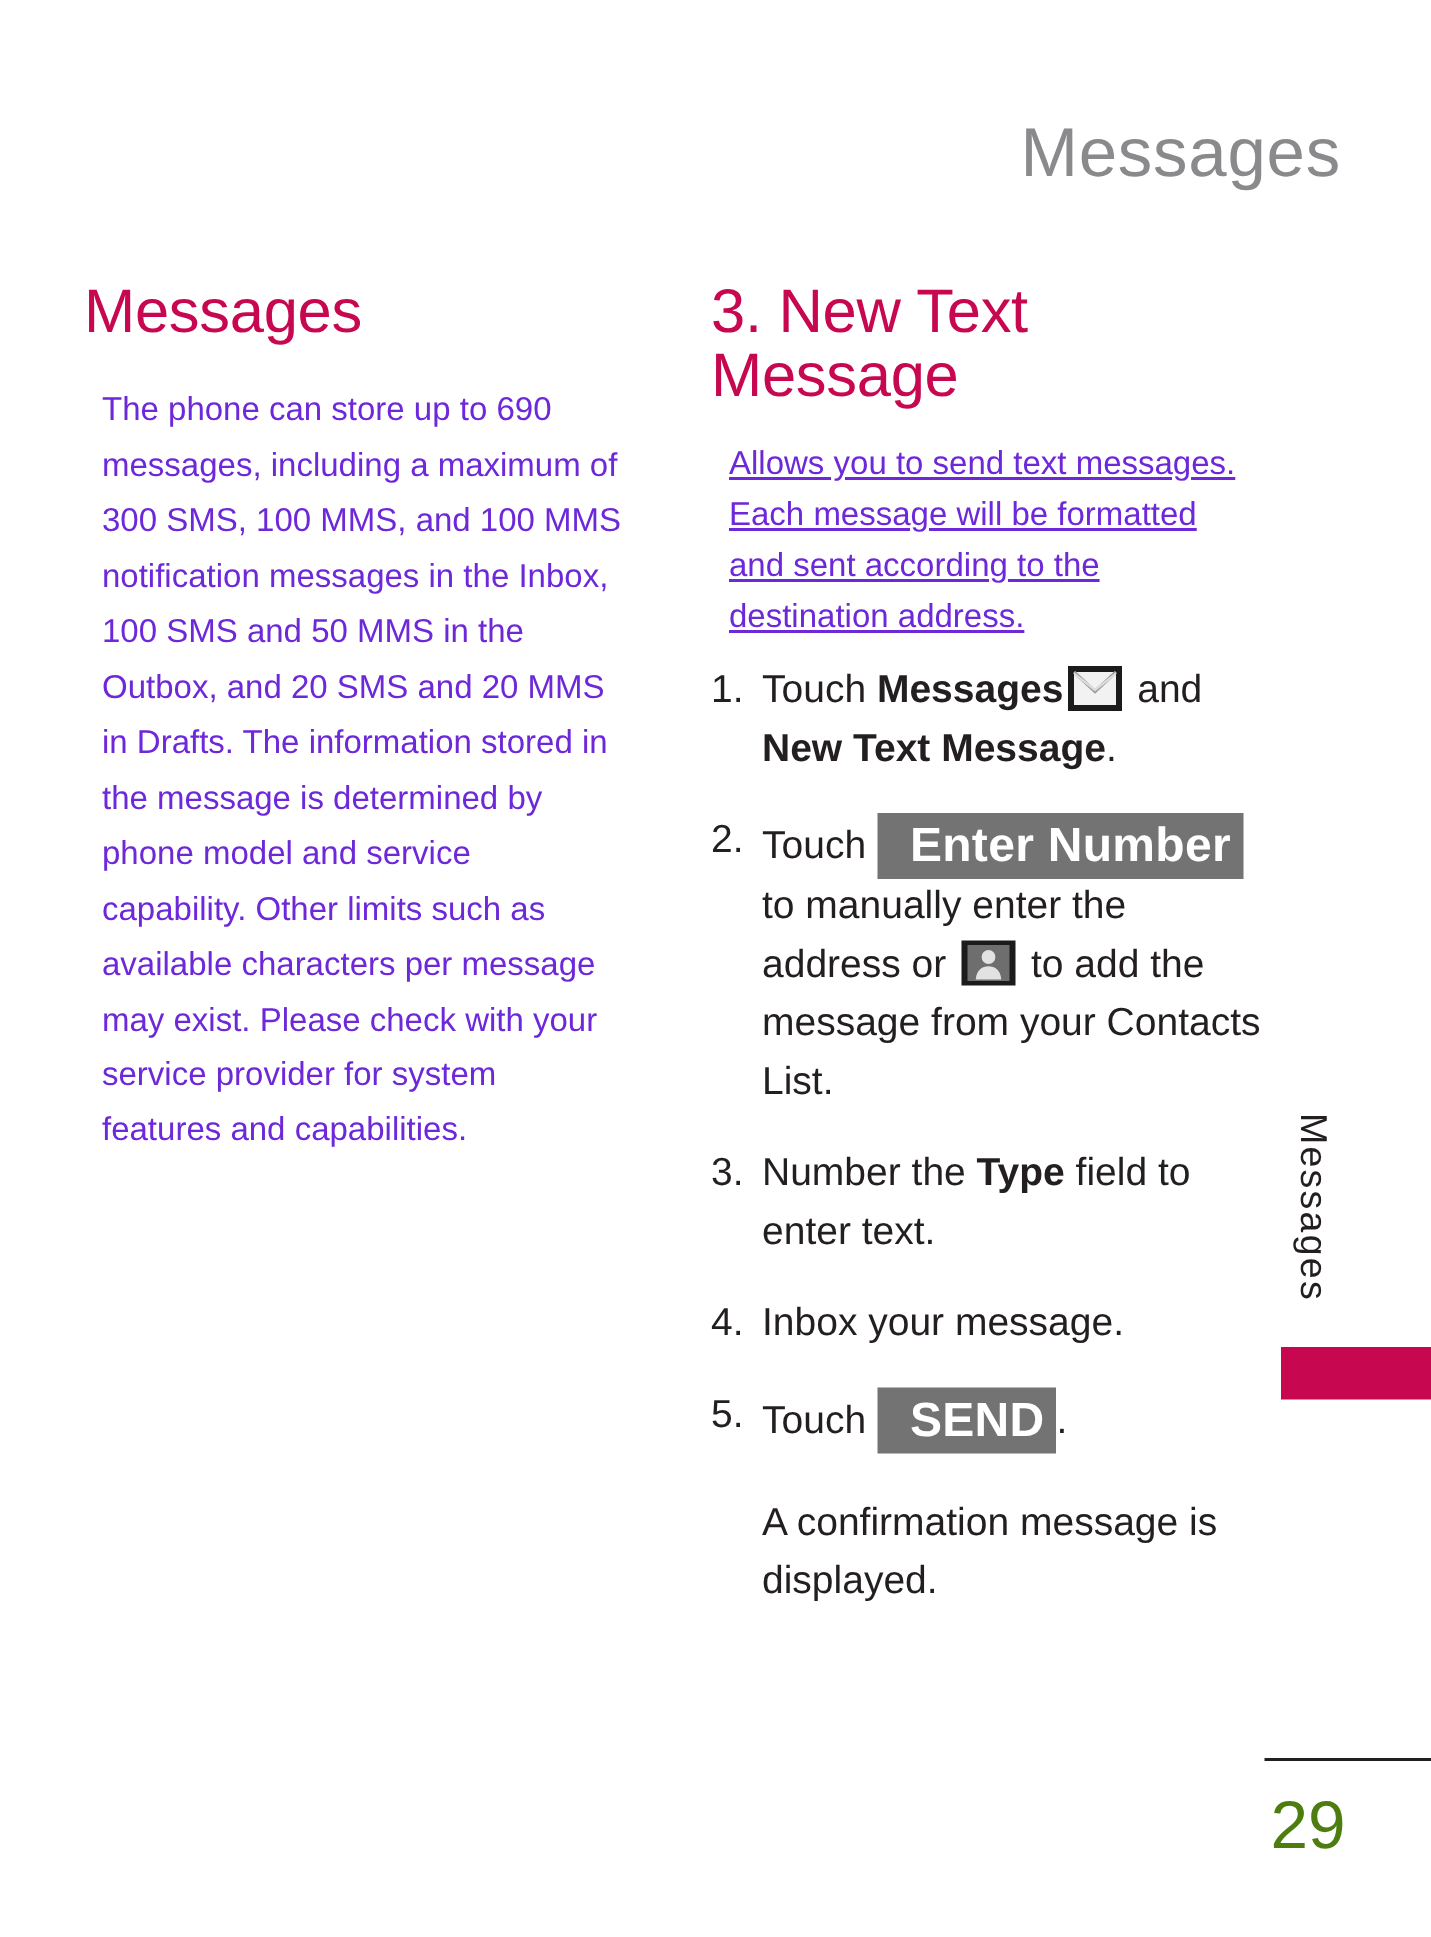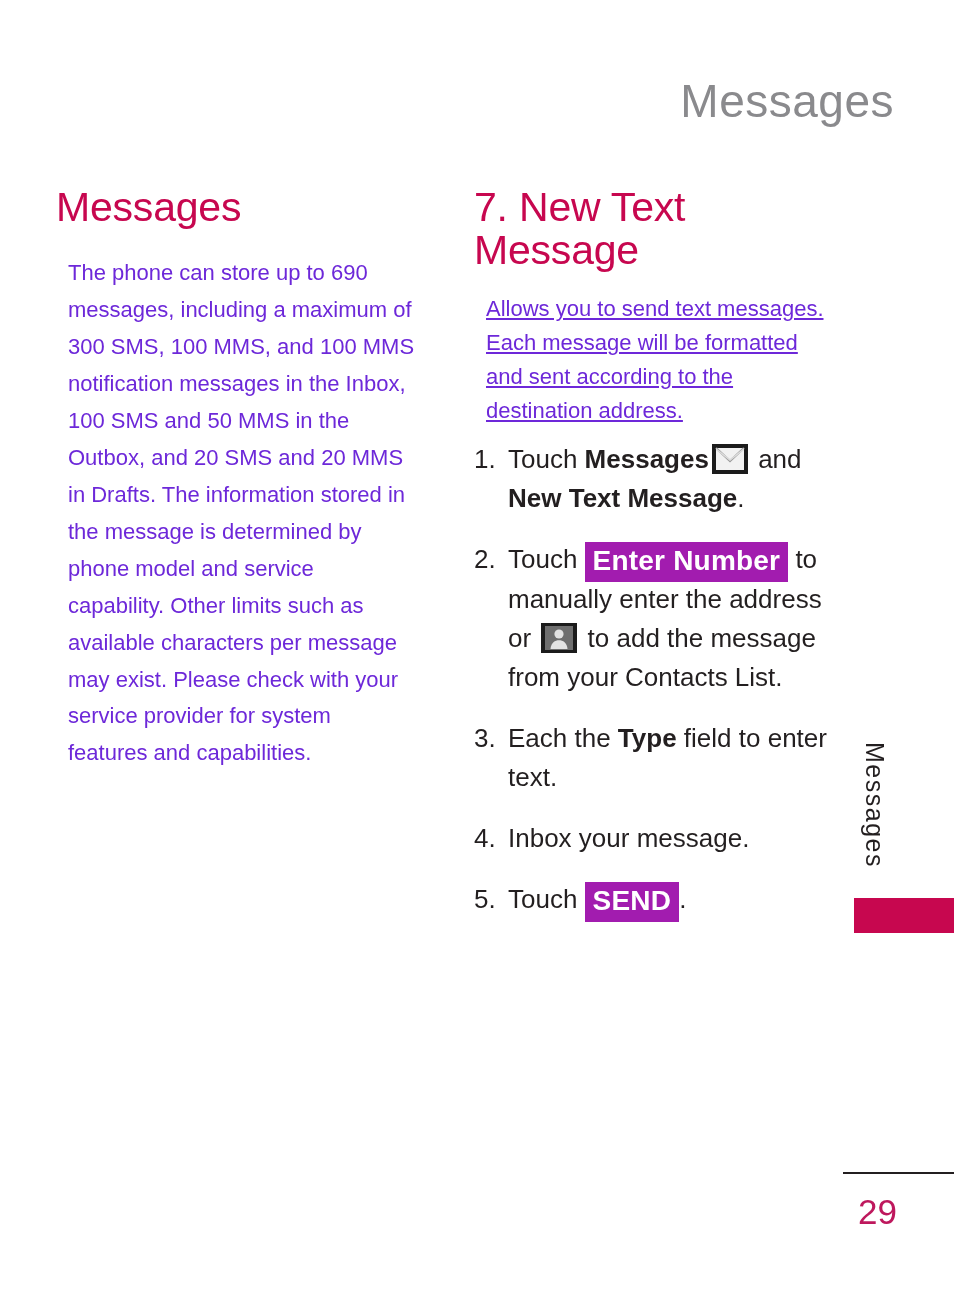--- a/index.html
+++ b/index.html
@@ -91,26 +91,26 @@
     font-size: 26px;
     line-height: 1.5;
     margin: -8px 0 0 34px;
     padding-top: 14px;
   }
   .b { font-weight: bold; }
 
   
   .chip {
     display: inline-block;
-    background: #a21caf;
+    background: #737373;
     color: #ffffff;
     font-weight: bold;
-    font-size: 28px;
-    line-height: 1;
-    padding: 5px 8px 7px 8px;
+    font-size: 32px;
+    line-height: 1;
+    padding: 5px 8px 7px 22px;
     vertical-align: baseline;
     position: relative;
     top: 2px;
     letter-spacing: 0.2px;
     white-space: nowrap;
   }
 
   
   .icon-box {
     display: inline-block;
@@ -151,40 +151,40 @@
     left: 843px;
     top: 1172px;
     width: 111px;
     height: 2px;
     background: #231f20;
   }
   .page-number {
     position: absolute;
     top: 1194px;
     right: 57px;
-    font-size: 35px;
-    color: #be185d;
+    font-size: 45px;
+    color: #4d7c0f;
     line-height: 1;
   }
 </style>
 </head>
 <body>
 
 <div class="running-header">Messages</div>
 
 <div class="columns">
 
   <div class="col col-left">
     <h1 class="section-title">Messages</h1>
 
     <p class="body-par">The phone can store up to 690 messages, including a maximum of 300 SMS, 100 MMS, and 100 MMS notification messages in the Inbox, 100 SMS and 50 MMS in the Outbox, and 20 SMS and 20 MMS in Drafts. The information stored in the message is determined by phone model and service capability. Other limits such as available characters per message may exist. Please check with your service provider for system features and capabilities.</p>
   </div>
 
   <div class="col col-right">
-    <h1 class="section-title right-title">7. New Text Message</h1>
+    <h1 class="section-title right-title">3. New Text Message</h1>
 
     <p class="body-par">Allows you to send text messages. Each message will be formatted and sent according to the destination address.</p>
 
 
     <ol class="steps">
 
       <li class="step">
         <span class="step-num">1.</span>
         <span class="step-body"><span>Touch </span><span class="b">Messages</span><span class="icon-box"><svg viewBox="0 0 38 32">
                 <rect x="1" y="1" width="36" height="30" fill="#1b1b1b"></rect>
@@ -199,34 +199,35 @@
         <span class="step-body"><span>Touch </span><span class="chip">Enter Number</span><span> to manually enter the address or </span><span class="icon-box"><svg viewBox="0 0 38 32">
                 <rect x="1" y="1" width="36" height="30" fill="#1b1b1b"></rect>
                 <rect x="5" y="4" width="28" height="24" fill="#6e6e6e"></rect>
                 <circle cx="19" cy="12" r="4.6" fill="#e2e2e2"></circle>
                 <path d="M10.5 27 C11 20.5 15 18.2 19 18.2 C23 18.2 27 20.5 27.5 27 Z" fill="#e2e2e2"></path>
               </svg></span><span> to add the message from your Contacts List.</span></span>
       </li>
 
       <li class="step">
         <span class="step-num">3.</span>
-        <span class="step-body"><span>Each the </span><span class="b">Type</span><span> field to enter text.</span></span>
+        <span class="step-body"><span>Number the </span><span class="b">Type</span><span> field to enter text.</span></span>
       </li>
 
       <li class="step">
         <span class="step-num">4.</span>
         <span class="step-body">Inbox your message.</span>
       </li>
 
       <li class="step">
         <span class="step-num">5.</span>
         <span class="step-body"><span>Touch </span><span class="chip">SEND</span><span>.</span></span>
       </li>
     </ol>
 
+    <p class="sub-note">A confirmation message is displayed.</p>
   </div>
 </div>
 
 <div class="thumb-tab-label">Messages</div>
 <div class="thumb-tab-bar"></div>
 
 <div class="footer-rule"></div>
 <div class="page-number">29</div>
 
 </body></html>

